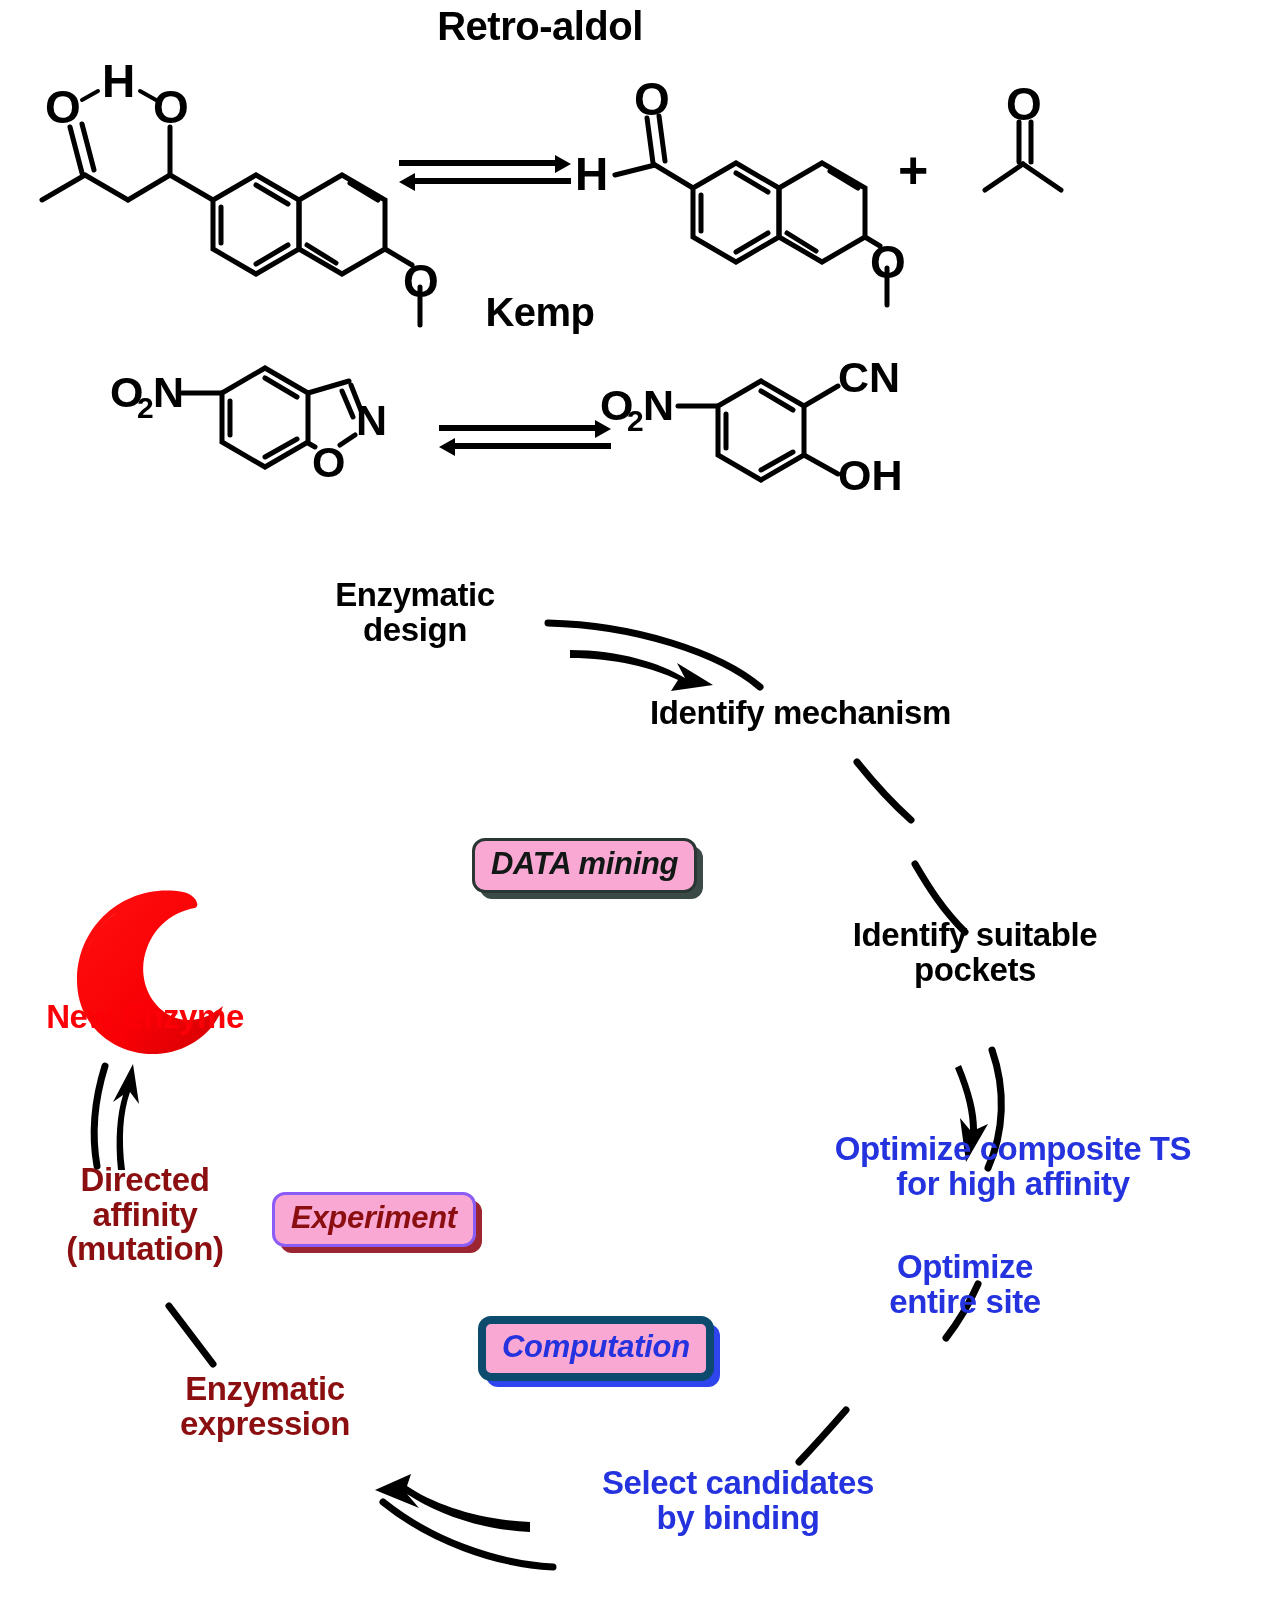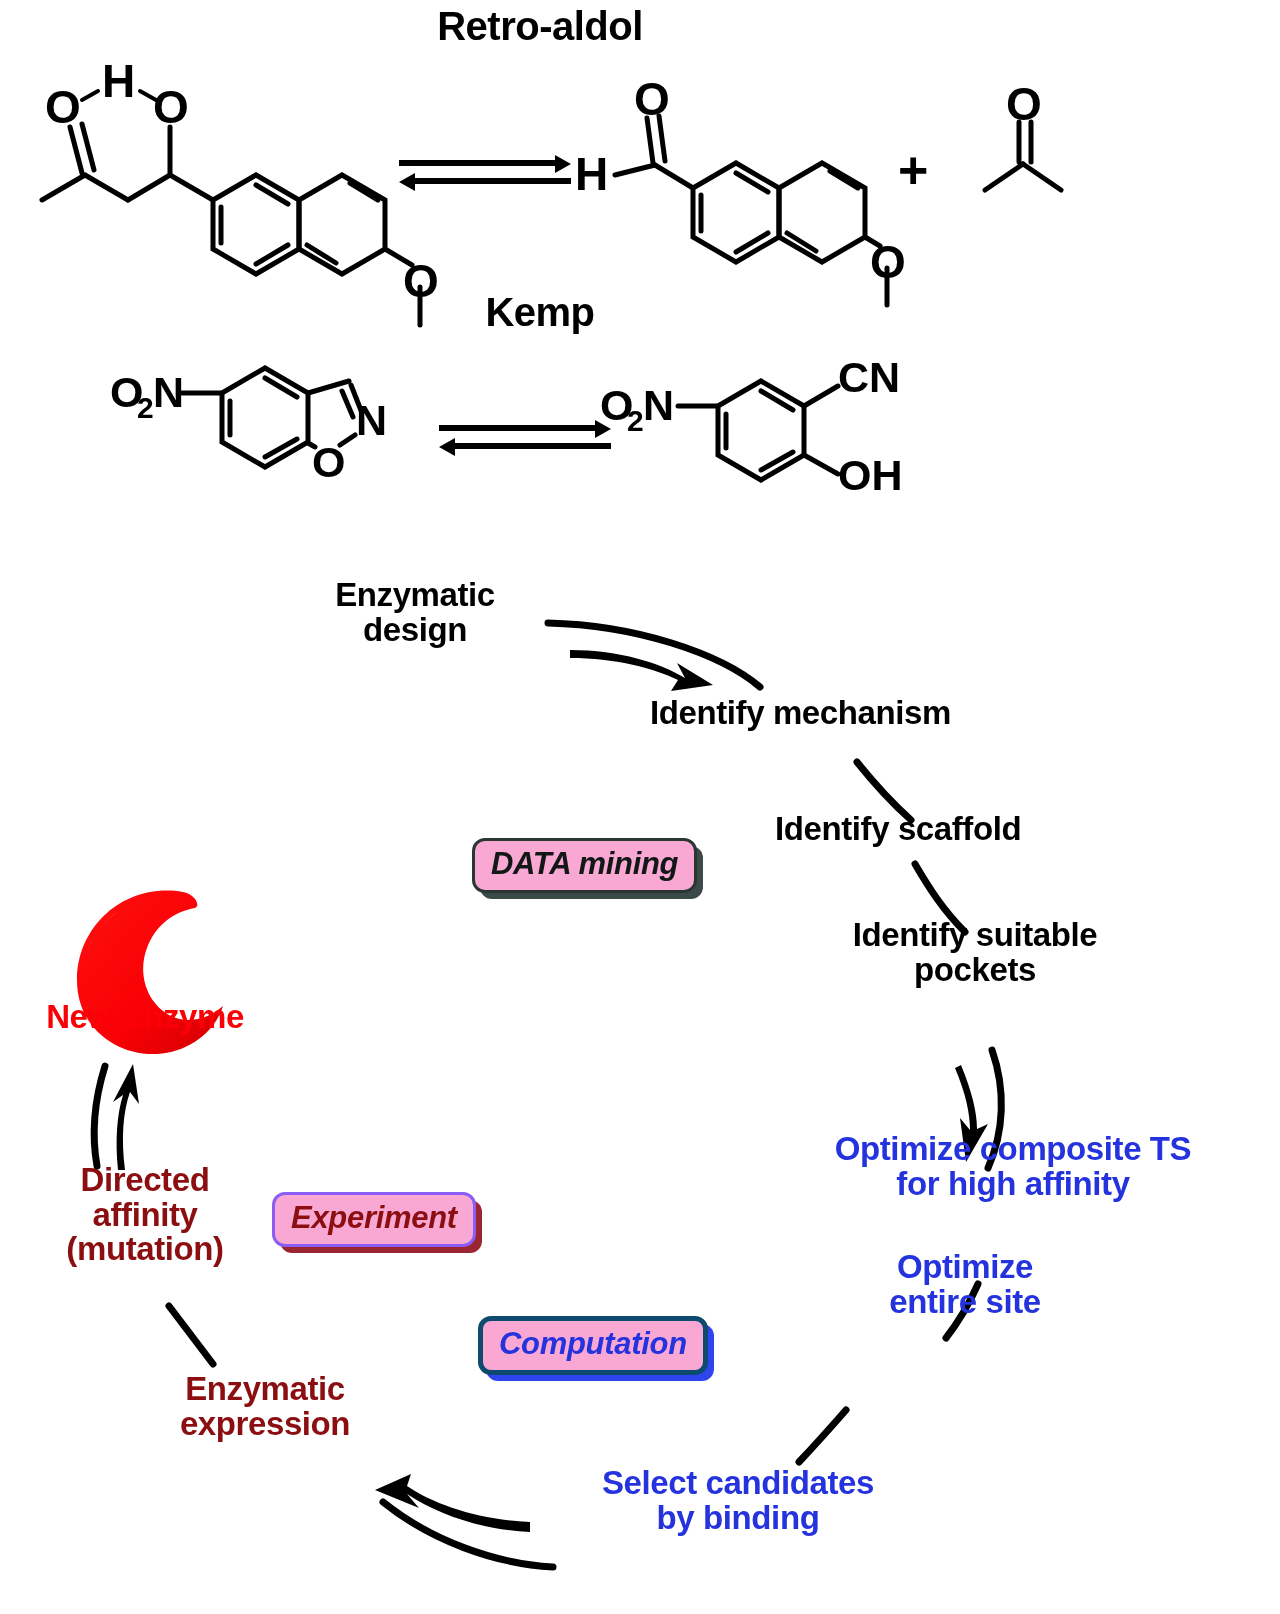--- a/index.html
+++ b/index.html
@@ -56,21 +56,21 @@
     border:3px solid #2A3633;
     box-shadow:7px 7px 0 -1px #3C4A47;
   }
   .badge-exp{
     color:#8B0F11;
     border:3px solid #8b5cf6;
     box-shadow:7px 7px 0 -1px #9B2530;
   }
   .badge-comp{
     color:#2433DE;
-    border:5px solid #0c4a6e;
+    border:8px solid #0c4a6e;
     box-shadow:7px 7px 0 -1px #2E45EE;
   }
   svg{display:block;overflow:visible;}
   .chem{position:absolute;left:0;top:0;}
 </style>
 </head>
 <body>
 
 <div id="page">
 
@@ -229,21 +229,20 @@
     <path d="M3,18 C90,20 175,48 215,82" stroke="#000" stroke-width="7" fill="none" stroke-linecap="round"></path>
     <path d="M25,45 C75,45 115,58 140,73 L132,58 L168,80 L126,86 L133,75 C108,63 70,53 25,53 Z" fill="#000"></path>
   </svg>
 
   <div class="abs step black ta-l" style="left:650px;top:696px;width:440px;">Identify mechanism</div>
 
   <svg class="abs" width="80" height="70" style="left:855px;top:760px;">
     <path d="M2,2 C18,22 36,42 56,60" stroke="#000" stroke-width="7" fill="none" stroke-linecap="round"></path>
   </svg>
 
-  <div class="abs step black ta-l" style="left:775px;top:812px;width:400px;">Identify scaffold</div>
 
   <svg class="abs" width="80" height="75" style="left:913px;top:862px;">
     <path d="M2,2 C16,26 30,48 52,70" stroke="#000" stroke-width="7" fill="none" stroke-linecap="round"></path>
   </svg>
 
   <div class="abs step black ta-c" style="left:810px;top:918px;width:330px;">Identify suitable
 pockets</div>
 
   <div class="abs" style="left:472px;top:838px;">
     <span class="badge badge-data">DATA mining</span>

